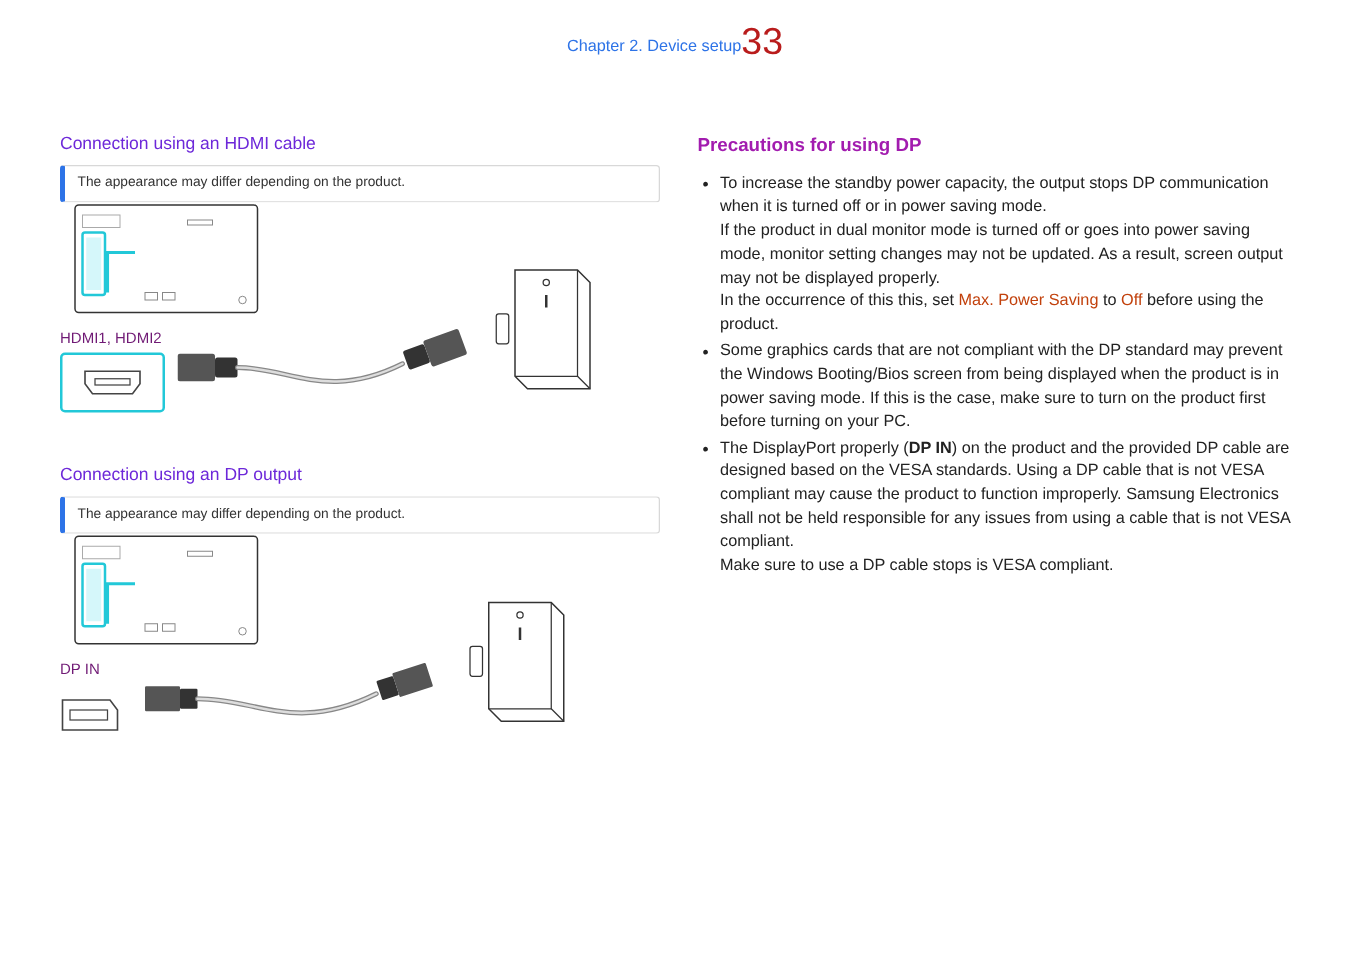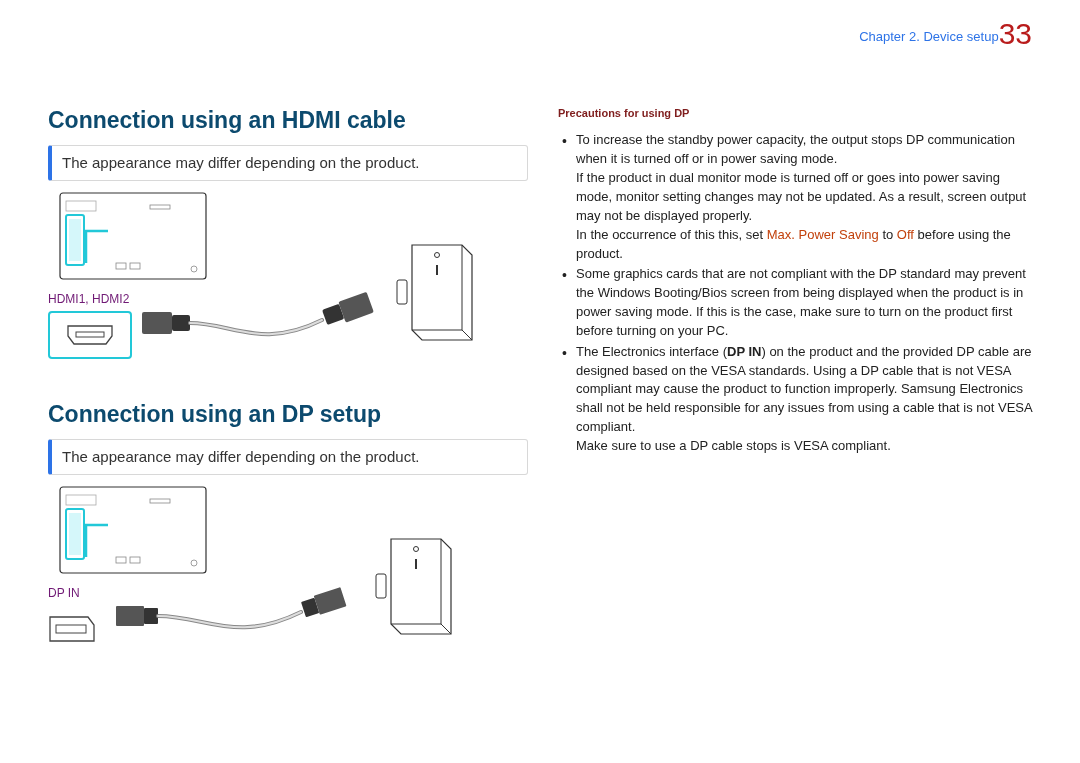--- a/index.html
+++ b/index.html
@@ -8,48 +8,47 @@
     width: 1080px;
     height: 763px;
     background: #fff;
     color: #333;
     position: relative;
     font-size: 13px;
     line-height: 1.45;
   }
   .header {
     display: flex;
-    justify-content: flex-end;
+    justify-content: center;
     align-items: flex-start;
     padding: 28px 48px 10px 48px;
   }
   .chapter-link { color: #2d73e7; font-size: 13px; }
   .page-number { color: #b91c1c; font-size: 30px; font-weight: 300; margin-top: -16px; }
   .content {
     display: flex;
     padding: 0 48px 30px 48px;
     gap: 30px;
   }
   .left-col { width: 480px; flex: 0 0 480px; }
   .right-col { flex: 1; padding-top: 40px; }
   .section-title {
-    color: #0c4a6e;
-    font-size: 23px;
-    font-weight: 700;
+    color: #6d28d9;
+    font-size: 14px;
+    font-weight: 400;
     margin-top: 38px;
     margin-bottom: 8px;
   }
   .section-title:first-child { margin-top: 38px; }
   .note-box {
     border: 1px solid #d8d8d8;
     border-radius: 3px;
     border-left: 4px solid #2d73e7;
     padding: 6px 10px;
-    font-size: 15px;
-    margin-bottom: 10px;
+    font-size: 11px;
   }
   .diagram {
     width: 100%;
     height: 170px;
     position: relative;
     margin-bottom: 4px;
   }
   .port-label {
     color: #701a75;
     font-size: 12px;
@@ -60,24 +59,24 @@
   .port-block {
     border: 2px solid #22c8d8;
     border-radius: 4px;
     width: 84px;
     height: 48px;
     display: flex;
     align-items: center;
     justify-content: center;
   }
   .sub-title {
-    font-size: 11px;
+    font-size: 15px;
     font-weight: 700;
     margin-bottom: 10px;
-    color: #7f1d1d;
+    color: #a21caf;
   }
   .bullets {
     list-style: none;
     padding-left: 18px;
     font-size: 13px;
     color: #222;
   }
   .bullets li {
     position: relative;
     margin-bottom: 2px;
@@ -151,21 +150,21 @@
           <path d="M 50 5 L 50 90 L 0 90" fill="none" stroke="#333" stroke-width="1"></path>
           <path d="M 50 90 L 60 100" fill="none" stroke="#333" stroke-width="1"></path>
           <circle cx="25" cy="15" r="2.5" fill="none" stroke="#333"></circle>
           <rect x="24" y="25" width="2" height="10" fill="#333"></rect>
         </g>
 
         <rect x="255" y="40" width="10" height="24" rx="2" fill="none" stroke="#333" stroke-width="1"></rect>
       </svg>
     </div>
 
-    <div class="section-title">Connection using an DP setup</div>
+    <div class="section-title">Connection using an DP output</div>
     <div class="note-box">The appearance may differ depending on the product.</div>
 
     <div class="diagram" style="height:96px;">
       <svg width="150" height="90" viewBox="0 0 150 90" style="position:absolute;left:10px;top:0;">
         <rect x="2" y="2" width="146" height="86" rx="3" fill="none" stroke="#333" stroke-width="1.2"></rect>
         <rect x="8" y="10" width="30" height="10" fill="none" stroke="#aaa" stroke-width="0.8"></rect>
         <rect x="8" y="24" width="18" height="50" rx="2" fill="none" stroke="#22c8d8" stroke-width="2"></rect>
         <rect x="11" y="28" width="12" height="42" fill="#b9f1f6" opacity="0.6"></rect>
         <path d="M 28 72 L 28 40 L 50 40" fill="none" stroke="#22c8d8" stroke-width="2.5"></path>
         <rect x="58" y="72" width="10" height="6" fill="none" stroke="#888" stroke-width="0.8"></rect>
@@ -212,18 +211,18 @@
   <div class="right-col">
     <div class="sub-title">Precautions for using DP</div>
     <ul class="bullets">
       <li>
         <span>To increase the standby power capacity, the output stops DP communication when it is turned off or in power saving mode.</span><br>
         <span>If the product in dual monitor mode is turned off or goes into power saving mode, monitor setting changes may not be updated. As a result, screen output may not be displayed properly.</span><br>
         <span>In the occurrence of this this, set </span><span class="hl-blue">Max. Power Saving</span><span> to </span><span class="hl-blue">Off</span><span> before using the product.</span>
       </li>
       <li>Some graphics cards that are not compliant with the DP standard may prevent the Windows Booting/Bios screen from being displayed when the product is in power saving mode. If this is the case, make sure to turn on the product first before turning on your PC.</li>
       <li>
-        <span>The Electronics interface (</span><span class="bold">DP IN</span><span>) on the product and the provided DP cable are designed based on the VESA standards. Using a DP cable that is not VESA compliant may cause the product to function improperly. Samsung Electronics shall not be held responsible for any issues from using a cable that is not VESA compliant.</span><br>
+        <span>The DisplayPort properly (</span><span class="bold">DP IN</span><span>) on the product and the provided DP cable are designed based on the VESA standards. Using a DP cable that is not VESA compliant may cause the product to function improperly. Samsung Electronics shall not be held responsible for any issues from using a cable that is not VESA compliant.</span><br>
         <span>Make sure to use a DP cable stops is VESA compliant.</span>
       </li>
     </ul>
   </div>
 </div>
 
 </body></html>

